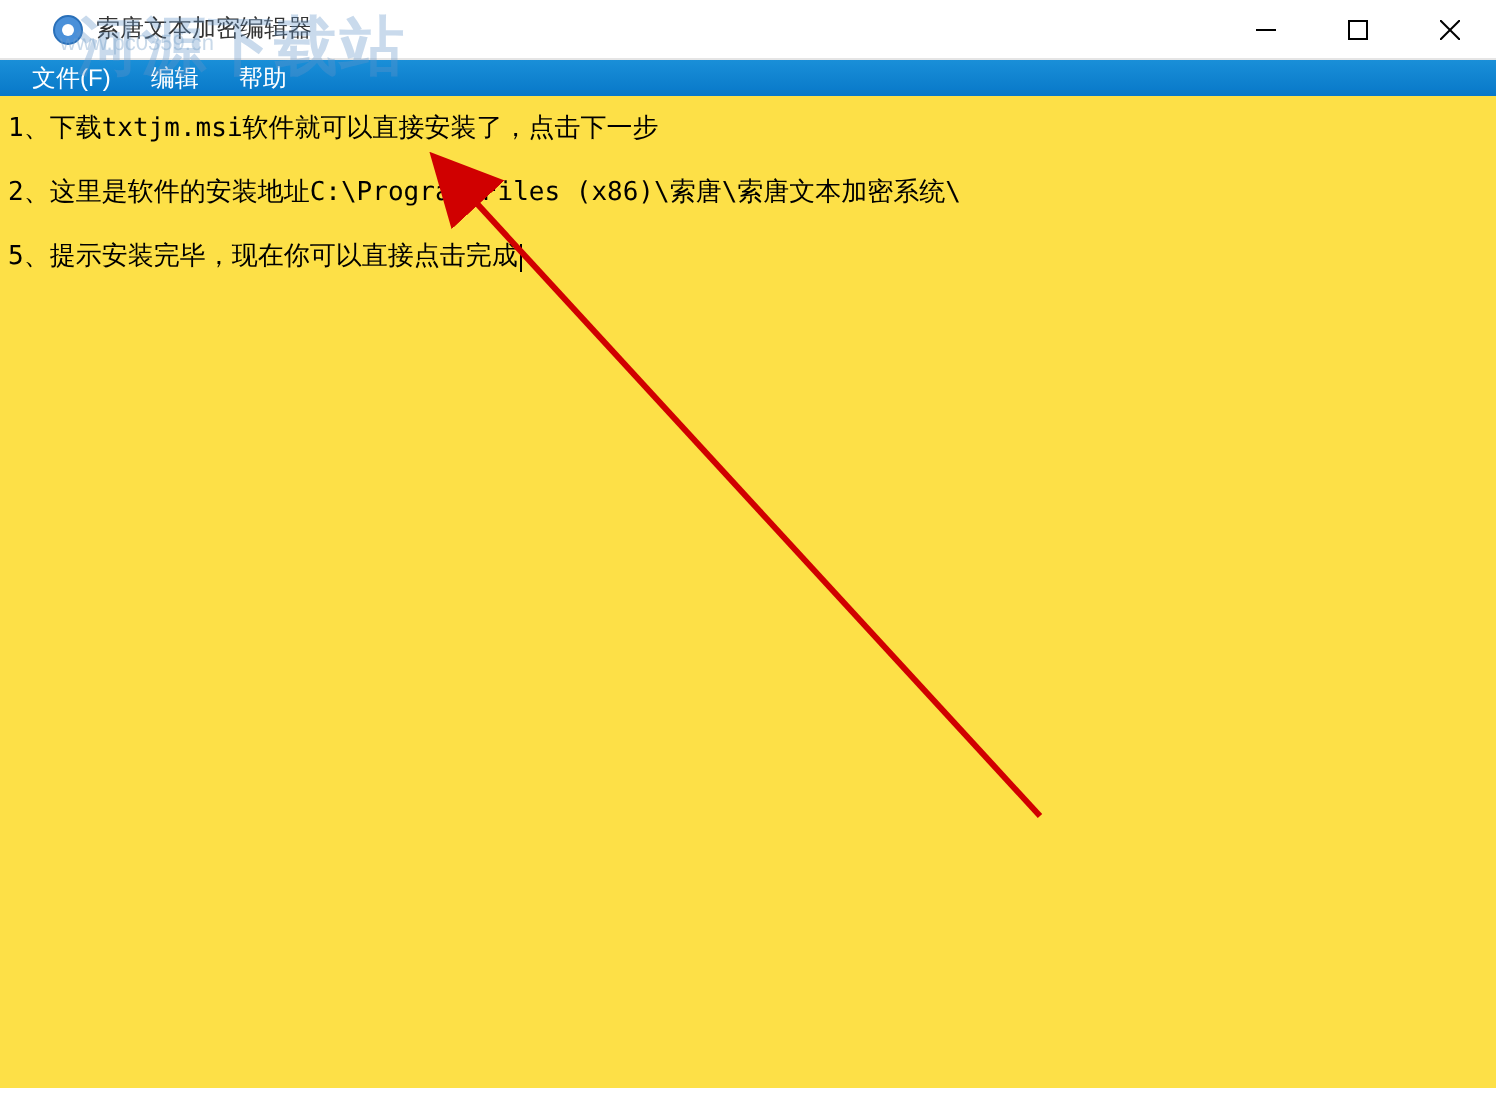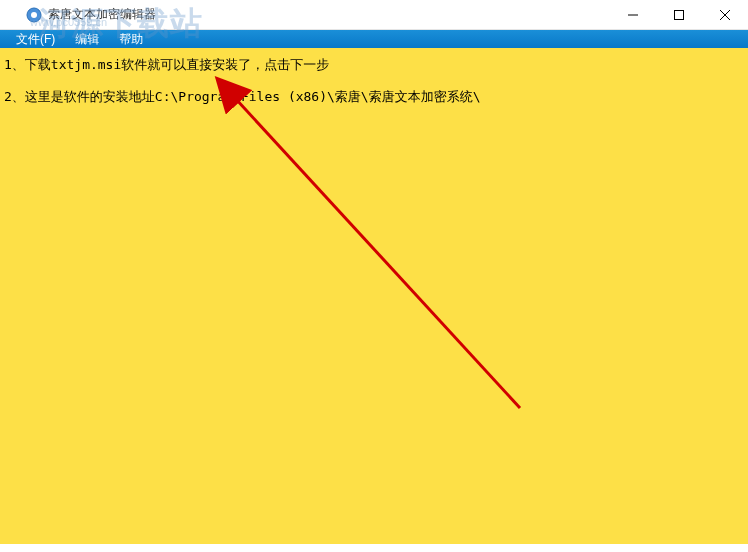--- a/index.html
+++ b/index.html
@@ -150,20 +150,21 @@
 
 <div class="menubar">
   <span class="menu-item">文件(F)</span>
   <span class="menu-item">编辑</span>
   <span class="menu-item">帮助</span>
 </div>
 
 <div class="content">
   <div class="text-line">1、下载txtjm.msi软件就可以直接安装了，点击下一步</div>
   <div class="text-line">2、这里是软件的安装地址C:\Program Files (x86)\索唐\索唐文本加密系统\</div>
+  <div class="text-line"><span>5、提示安装完毕，现在你可以直接点击完成</span><span class="cursor-caret"></span></div>
 
   <svg class="arrow-overlay" width="748" height="500">
     <defs>
       <marker id="arrowhead" markerWidth="12" markerHeight="12" refX="2" refY="6" orient="auto">
         <polygon points="0 0, 12 6, 0 12" fill="#d00000"></polygon>
       </marker>
     </defs>
     <line x1="520" y1="360" x2="235" y2="50" stroke="#d00000" stroke-width="3" marker-end="url(#arrowhead)"></line>
   </svg>
 </div>

